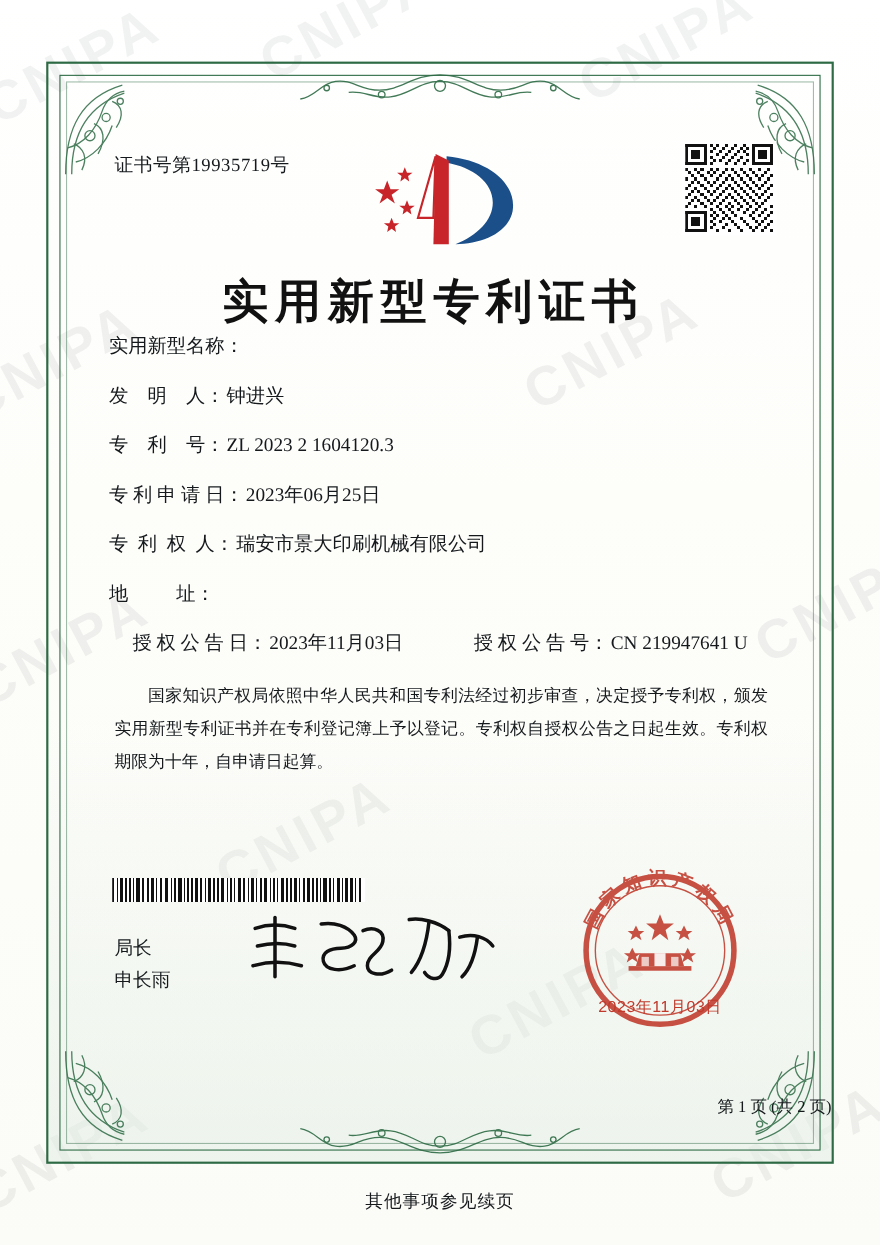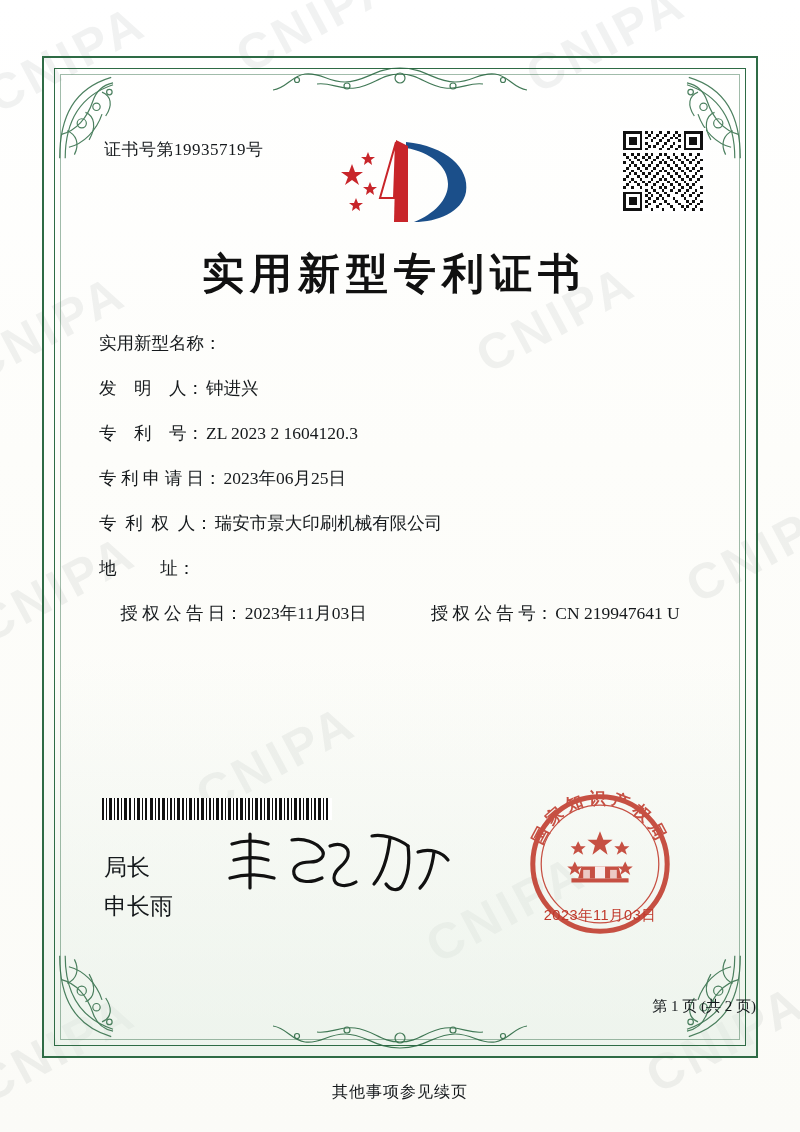--- a/index.html
+++ b/index.html
@@ -148,21 +148,21 @@
     font-weight: 700;
     letter-spacing: 6px;
     color: #111;
     font-family: "Liberation Serif", "DejaVu Serif", serif;
   }
 
   .fields {
     position: absolute;
     left: 55px;
     right: 55px;
-    top: 273px;
+    top: 244px;
   }
   .field-row {
     display: flex;
     align-items: baseline;
     margin-bottom: 21px;
     font-size: 17.5px;
     color: #15191c;
   }
   .field-label {
     white-space: pre;
@@ -196,21 +196,21 @@
     left: 58px;
     top: 740px;
     width: 230px;
     height: 22px;
   }
 
   .sign-block {
     position: absolute;
     left: 60px;
     top: 790px;
-    font-size: 23px;
+    font-size: 17px;
     line-height: 1.7;
     color: #15191c;
   }
   .signature {
     position: absolute;
     left: 178px;
     top: 768px;
     width: 240px;
     height: 70px;
     color: #111;
@@ -645,20 +645,21 @@
         <div class="field-row dual">
           <span class="field-label">授 权 公 告 日：</span>
           <span class="field-value">2023年11月03日</span>
           <span class="dual-gap"></span>
           <span class="field-label">授 权 公 告 号：</span>
           <span class="field-value">CN 219947641 U</span>
         </div>
       </div>
 
       <div class="paragraphs">
+        <p>国家知识产权局依照中华人民共和国专利法经过初步审查，决定授予专利权，颁发实用新型专利证书并在专利登记簿上予以登记。专利权自授权公告之日起生效。专利权期限为十年，自申请日起算。</p>
       </div>
 
       <svg class="barcode" viewBox="0 0 230 22" preserveAspectRatio="none" shape-rendering="crispEdges">
         <rect width="230" height="22" fill="#ffffff"></rect>
         <g fill="#111111">
           <rect x="0" y="0" width="2" height="22"></rect>
             <rect x="4" y="0" width="1" height="22"></rect>
           <rect x="7" y="0" width="3" height="22"></rect>
             <rect x="12" y="0" width="1" height="22"></rect>
           <rect x="15" y="0" width="2" height="22"></rect>

